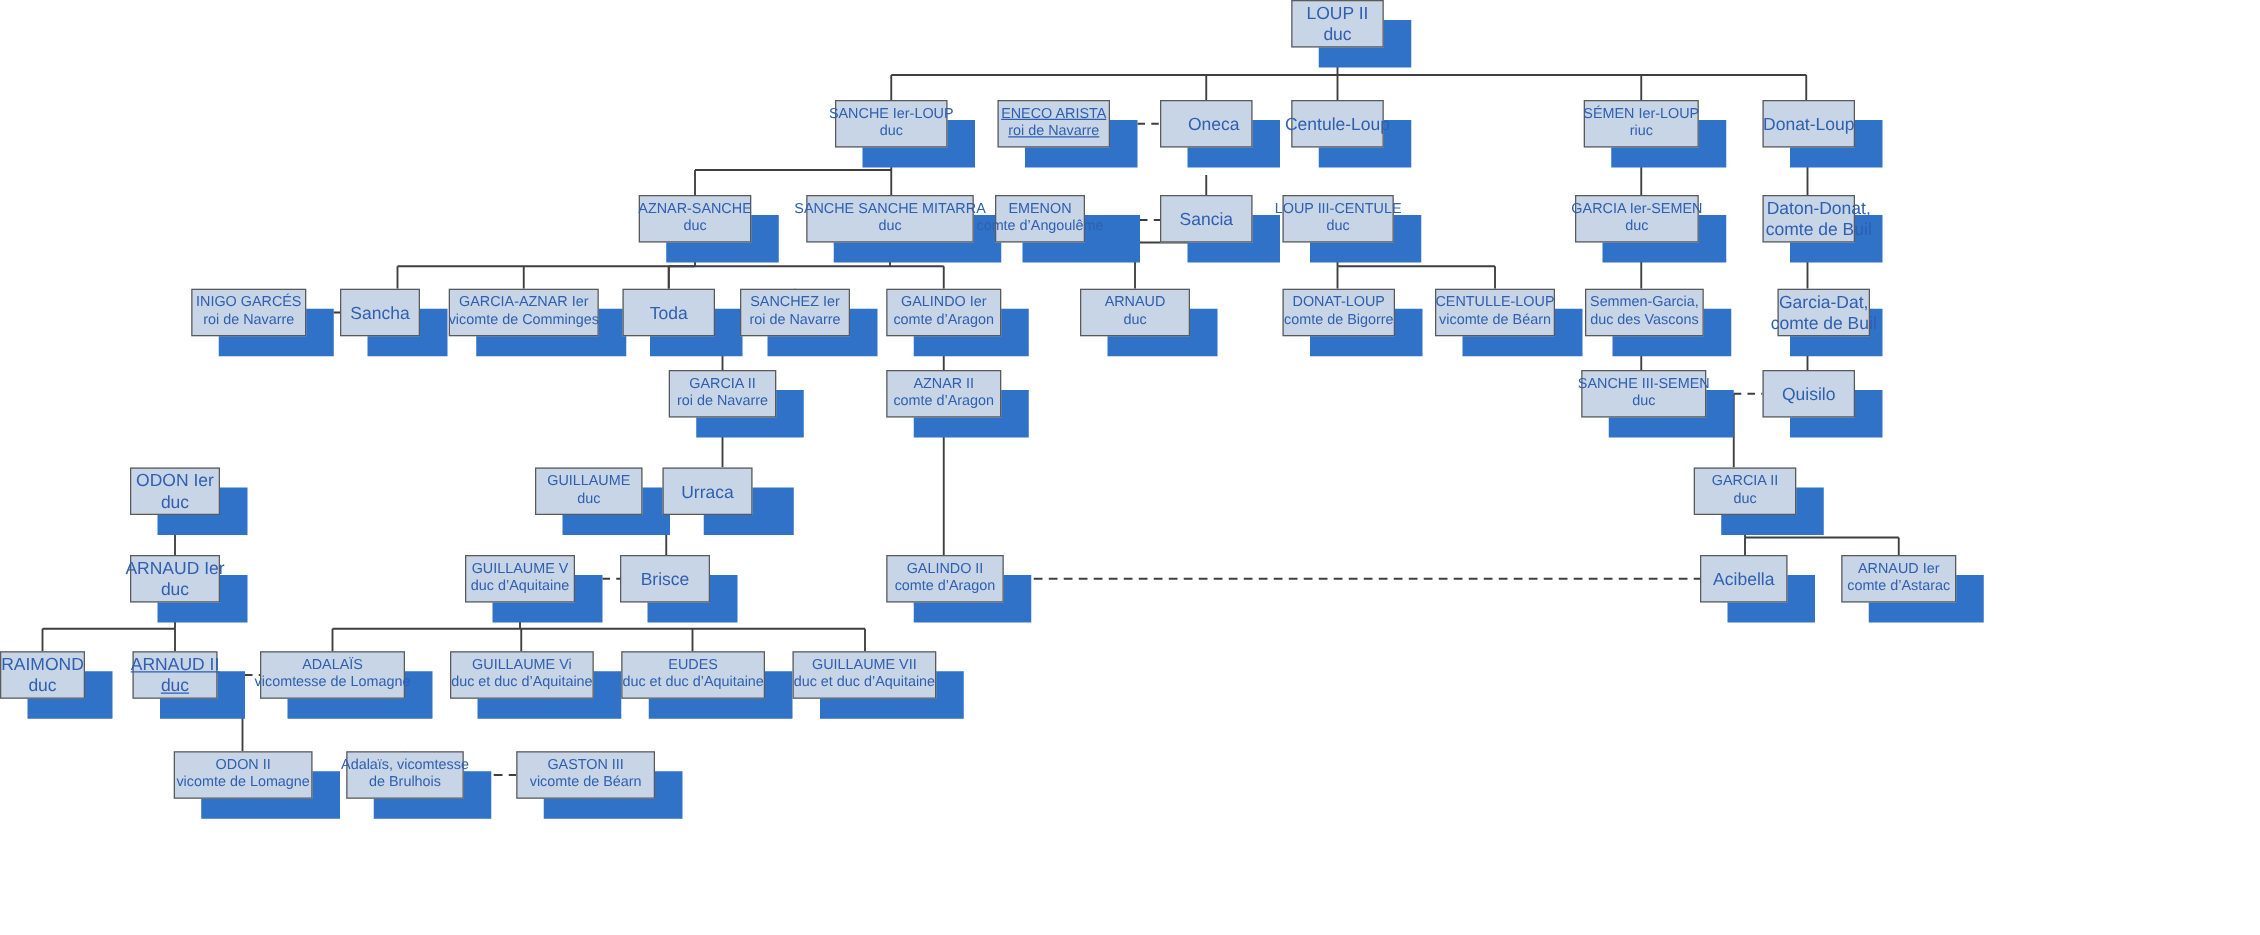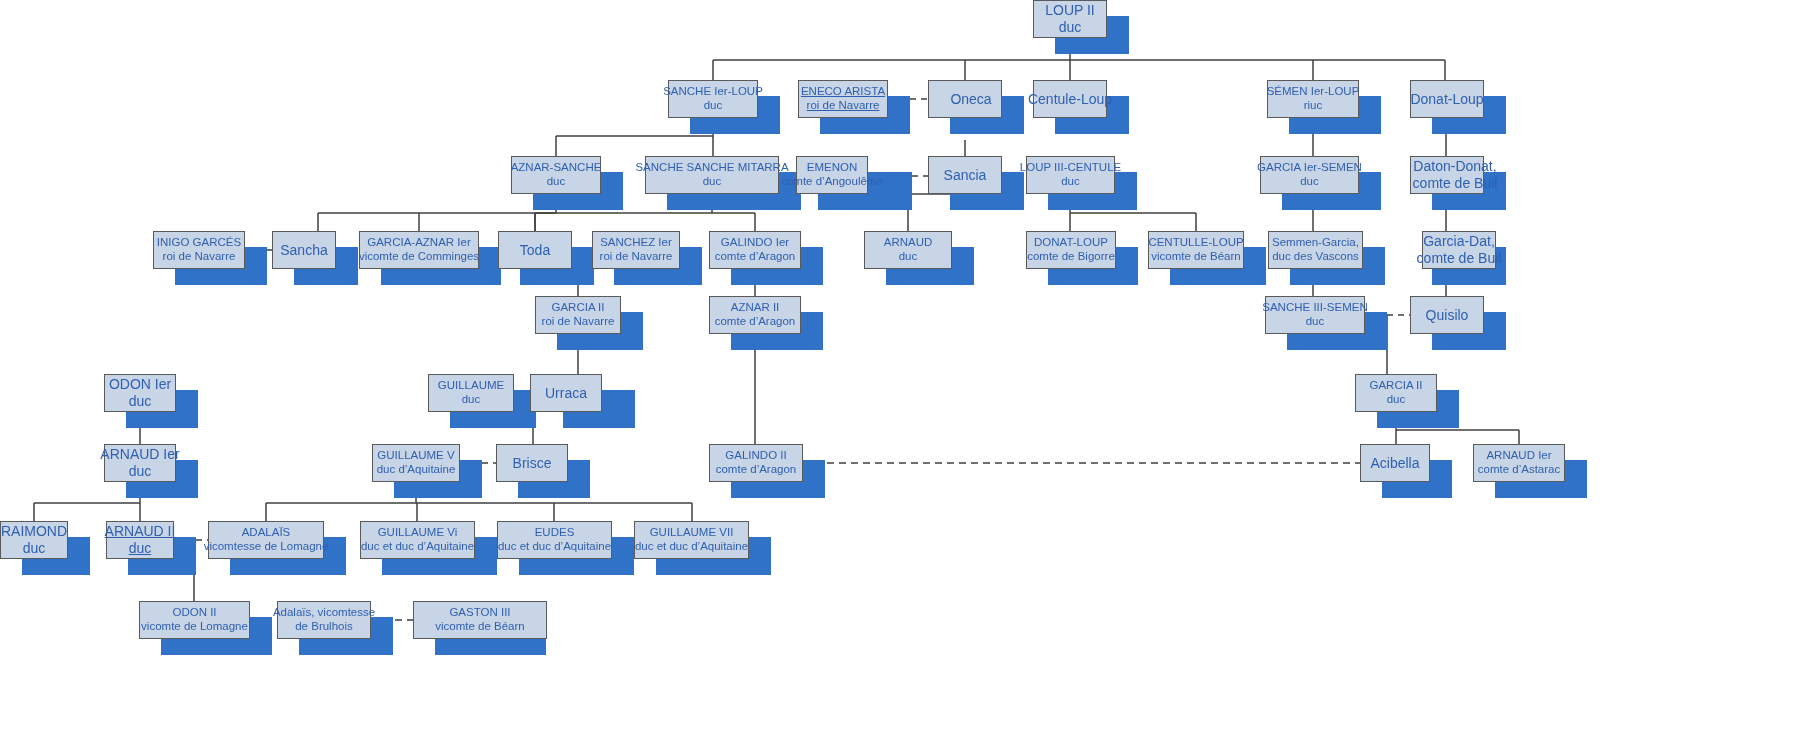--- a/index.html
+++ b/index.html
@@ -336,18 +336,18 @@
       <div class="node" style="left: 139px; top: 601px; width: 111px; height: 38px;">
         <span class="l1">ODON II</span>
         <span class="l2">vicomte de Lomagne</span>
       </div>
       <div class="shadow" style="left: 299px; top: 617px; width: 94px; height: 38px;"></div>
       <div class="node" style="left: 277px; top: 601px; width: 94px; height: 38px;">
         <span class="l1">Adalaïs, vicomtesse</span>
         <span class="l2">de Brulhois</span>
       </div>
       <div class="shadow" style="left: 435px; top: 617px; width: 111px; height: 38px;"></div>
-      <div class="node" style="left: 413px; top: 601px; width: 134px; height: 38px;">
+      <div class="node" style="left: 413px; top: 601px; width: 111px; height: 38px;">
         <span class="l1">GASTON III</span>
         <span class="l2">vicomte de Béarn</span>
       </div>
     </div>
 </div>
 
 </body></html>

